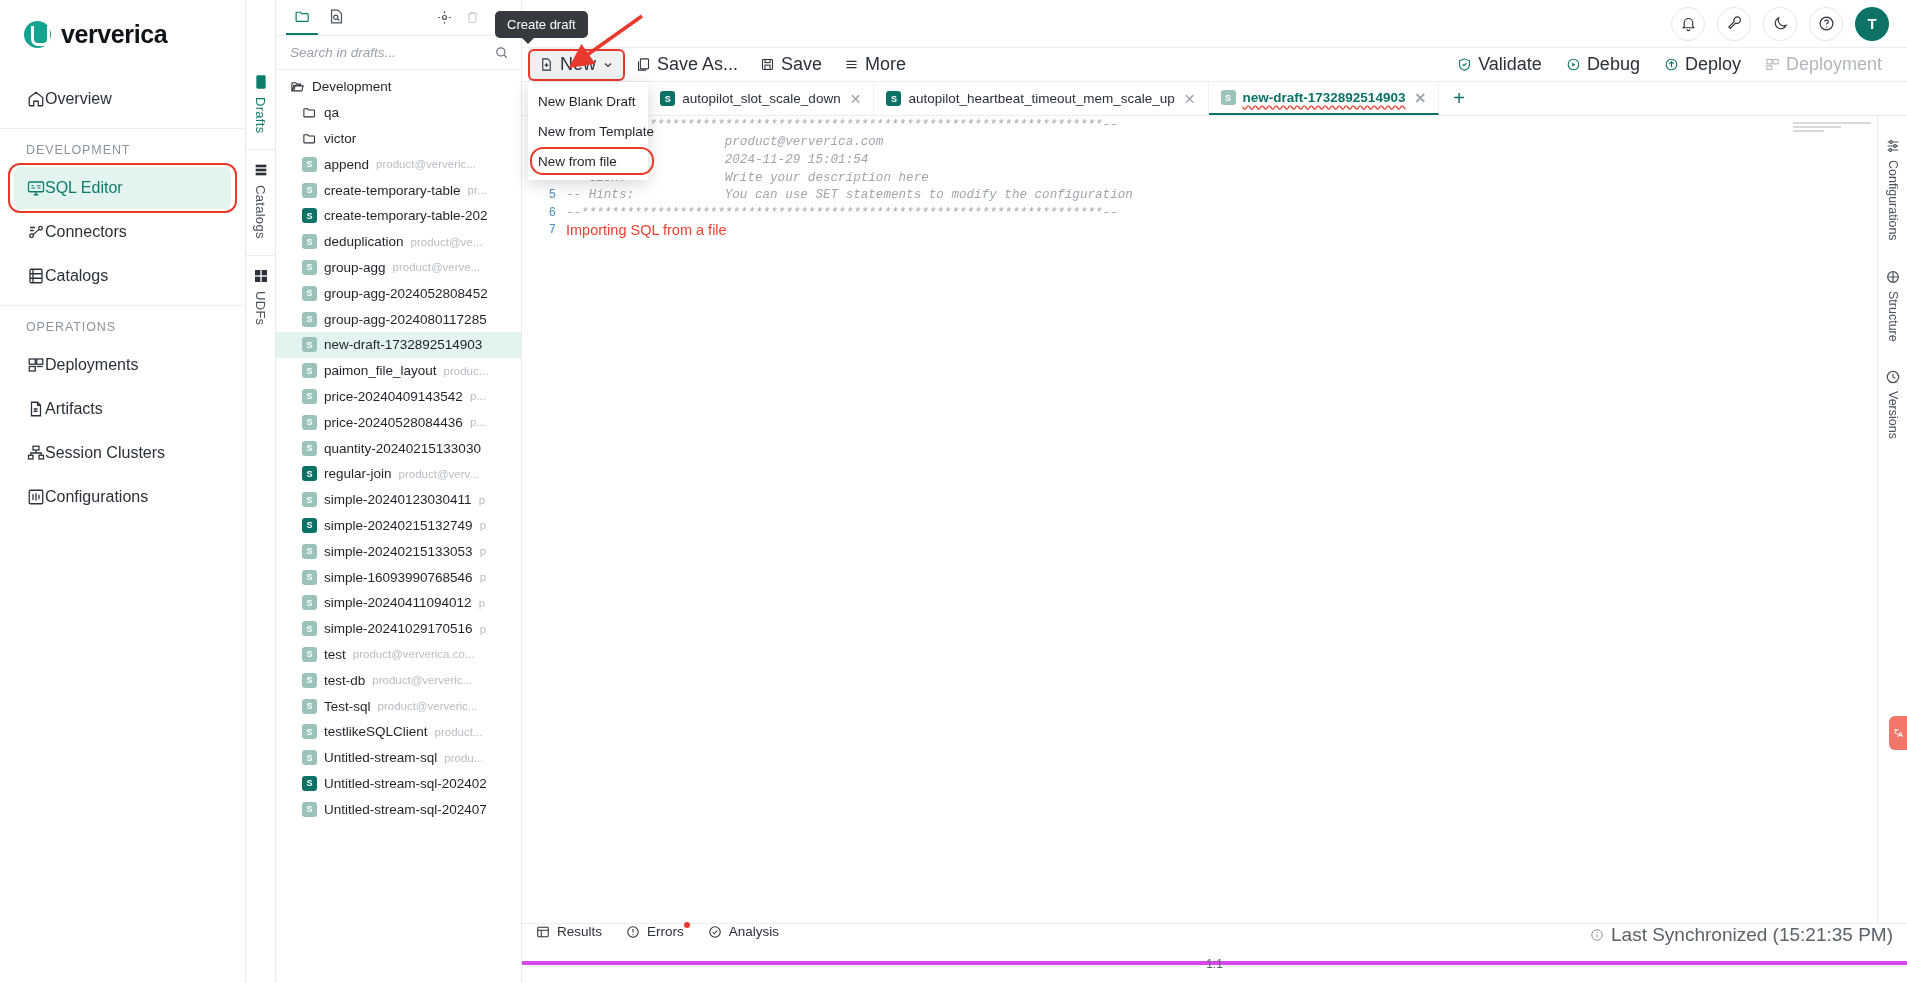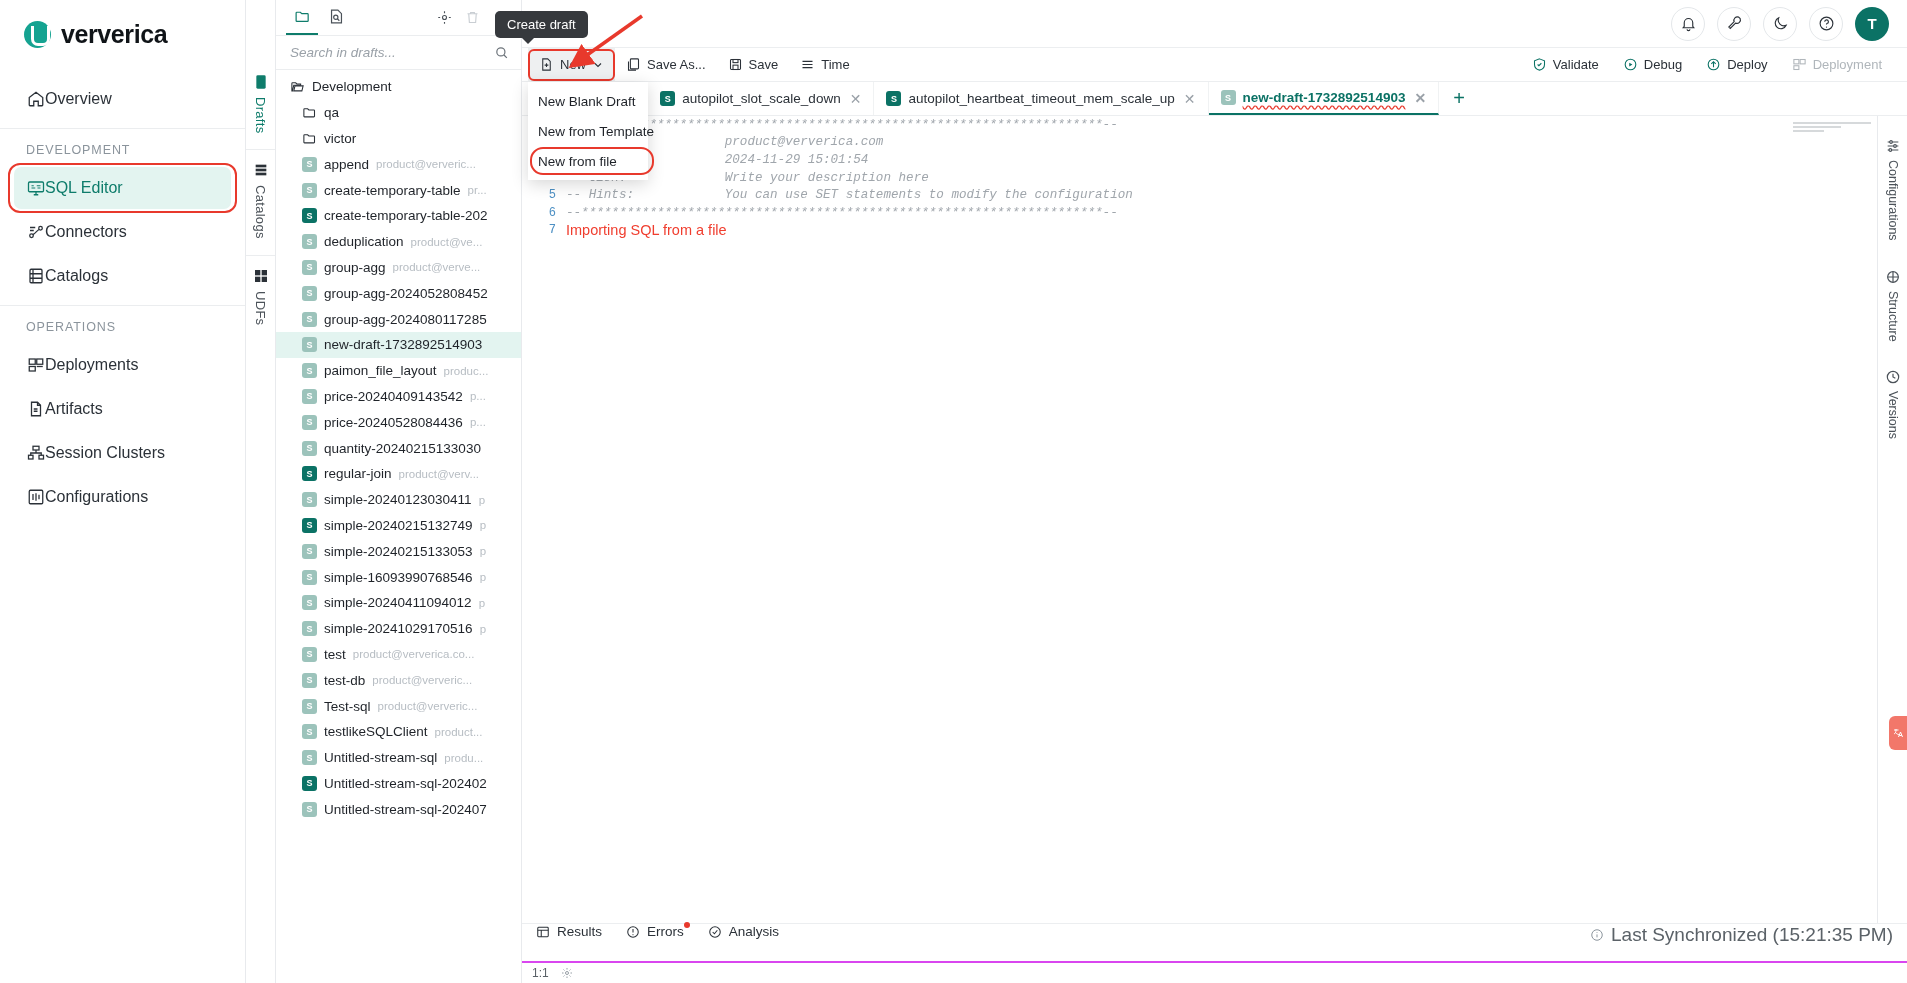--- a/index.html
+++ b/index.html
@@ -99,21 +99,21 @@
   .collapse-btn { width:30px; height:30px; display:flex; align-items:center; justify-content:center; cursor:pointer; border-radius:5px;}
   .topbar-right { margin-left:auto; display:flex; align-items:center; gap:12px; }
   .round-btn { width:34px; height:34px; border-radius:50%; border:1px solid #e4e7ea; background:#fff;
                display:flex; align-items:center; justify-content:center; cursor:pointer; }
   .avatar { width:34px; height:34px; border-radius:50%; background:#0b7265; color:#fff;
             display:flex; align-items:center; justify-content:center; font-size:15px; font-weight:600; cursor:pointer;}
 
   
   .toolbar { height:34px; display:flex; align-items:center; border-bottom:1px solid #eceef0;
              padding:0 14px 0 6px; position:relative; background:#fff; }
-  .tb-btn { display:flex; align-items:center; gap:6px; height:34px; padding:0 11px; font-size:13px;
+  .tb-btn { display:flex; align-items:center; gap:6px; height:34px; padding:0 11px; font-size:18px;
             color:#2b3138; cursor:pointer; white-space:nowrap; }
   .tb-btn.open { background:#eef0f1; }
   .tb-btn.hl { position:relative; }
   .tb-btn.hl:after{
     content:""; position:absolute; inset:1px 0px; border:2px solid #e8392c; border-radius:6px; pointer-events:none;
   }
   .tb-right { margin-left:auto; display:flex; align-items:center; gap:2px; }
   .tb-right .tb-btn { color:#2b3138; }
   .tb-right .tb-btn.muted { color:#b0b6bb; }
 
@@ -167,22 +167,22 @@
   .float-badge {
     position:absolute; right:0; top:600px; width:18px; height:34px; background:#f2776a;
     border-radius:6px 0 0 6px; display:flex; align-items:center; justify-content:center; cursor:pointer;
   }
 
   
   .bottombar { height:38px; border-top:1px solid #eceef0; display:flex; align-items:flex-start; padding:0 14px; gap:24px; background:#fff;}
   .bb-item { display:flex; align-items:center; gap:7px; font-size:13.5px; color:#2b3138; cursor:pointer; position:relative; }
   .bb-dot { position:absolute; right:-6px; top:-2px; width:6px; height:6px; border-radius:50%; background:#e8392c; }
   .bb-right { margin-left:auto; display:flex; align-items:center; gap:7px; font-size:19px; color:#5b6view; color:#5b6268; }
-  .statusbar { height:22px; border-top:2px solid #d946ef; display:flex; align-items:center;
-               justify-content:flex-start; gap:12px; padding:0 10px; font-size:12px; color:#5b6268; }
+  .statusbar { height:22px; border-top:4px solid #d946ef; display:flex; align-items:center;
+               justify-content:flex-end; gap:12px; padding:0 10px; font-size:12px; color:#5b6268;flex-direction:column; }
 </style>
 </head>
 <body>
 
 <div class="app">
 
   <div class="leftnav">
     <div class="brand">
       <div class="brand-mark"></div>
       <div class="brand-name">ververica</div>
@@ -574,21 +574,21 @@
             <rect x="8" y="4" width="8" height="5"></rect>
             <rect x="8" y="13" width="8" height="7"></rect>
           </svg>
         <span>Save</span>
       </div>
 
       <div class="tb-btn">
         <svg width="15" height="15" viewBox="0 0 24 24" fill="none" stroke="#2b3138" stroke-width="1.8">
             <path d="M4 7h16M4 12h16M4 17h16"></path>
           </svg>
-        <span>Time</span>
+        <span>More</span>
       </div>
 
       <div class="tb-right">
         <div class="tb-btn">
           <svg width="15" height="15" viewBox="0 0 24 24" fill="none" stroke="#0b7265" stroke-width="1.7">
               <path d="M12 3l8 3v6c0 5-3.5 8-8 9-4.5-1-8-4-8-9V6z"></path>
               <path d="M9 12l2 2 4-4"></path>
             </svg>
           <span>Validate</span>
         </div>

